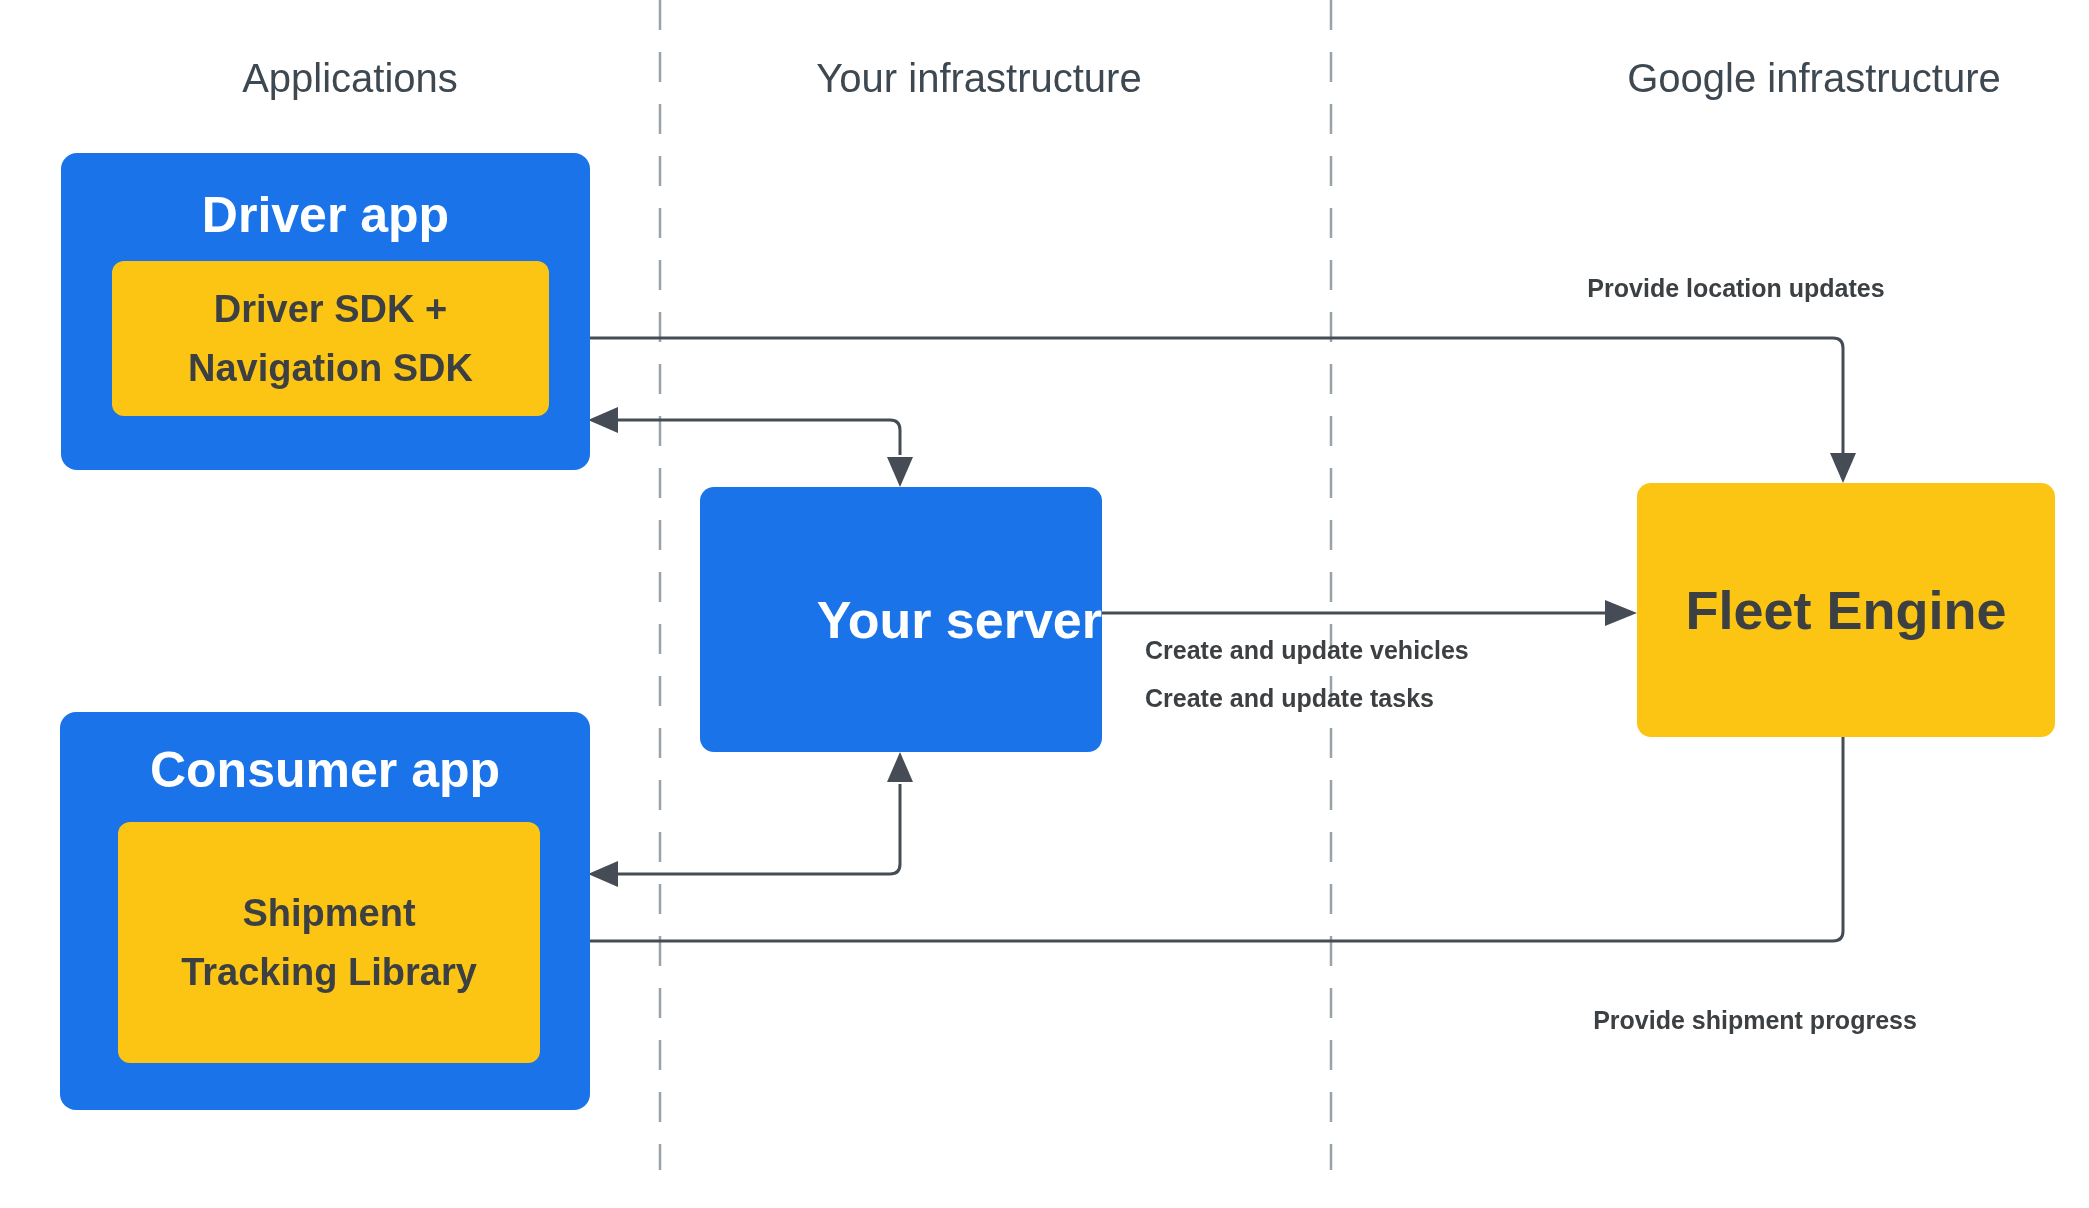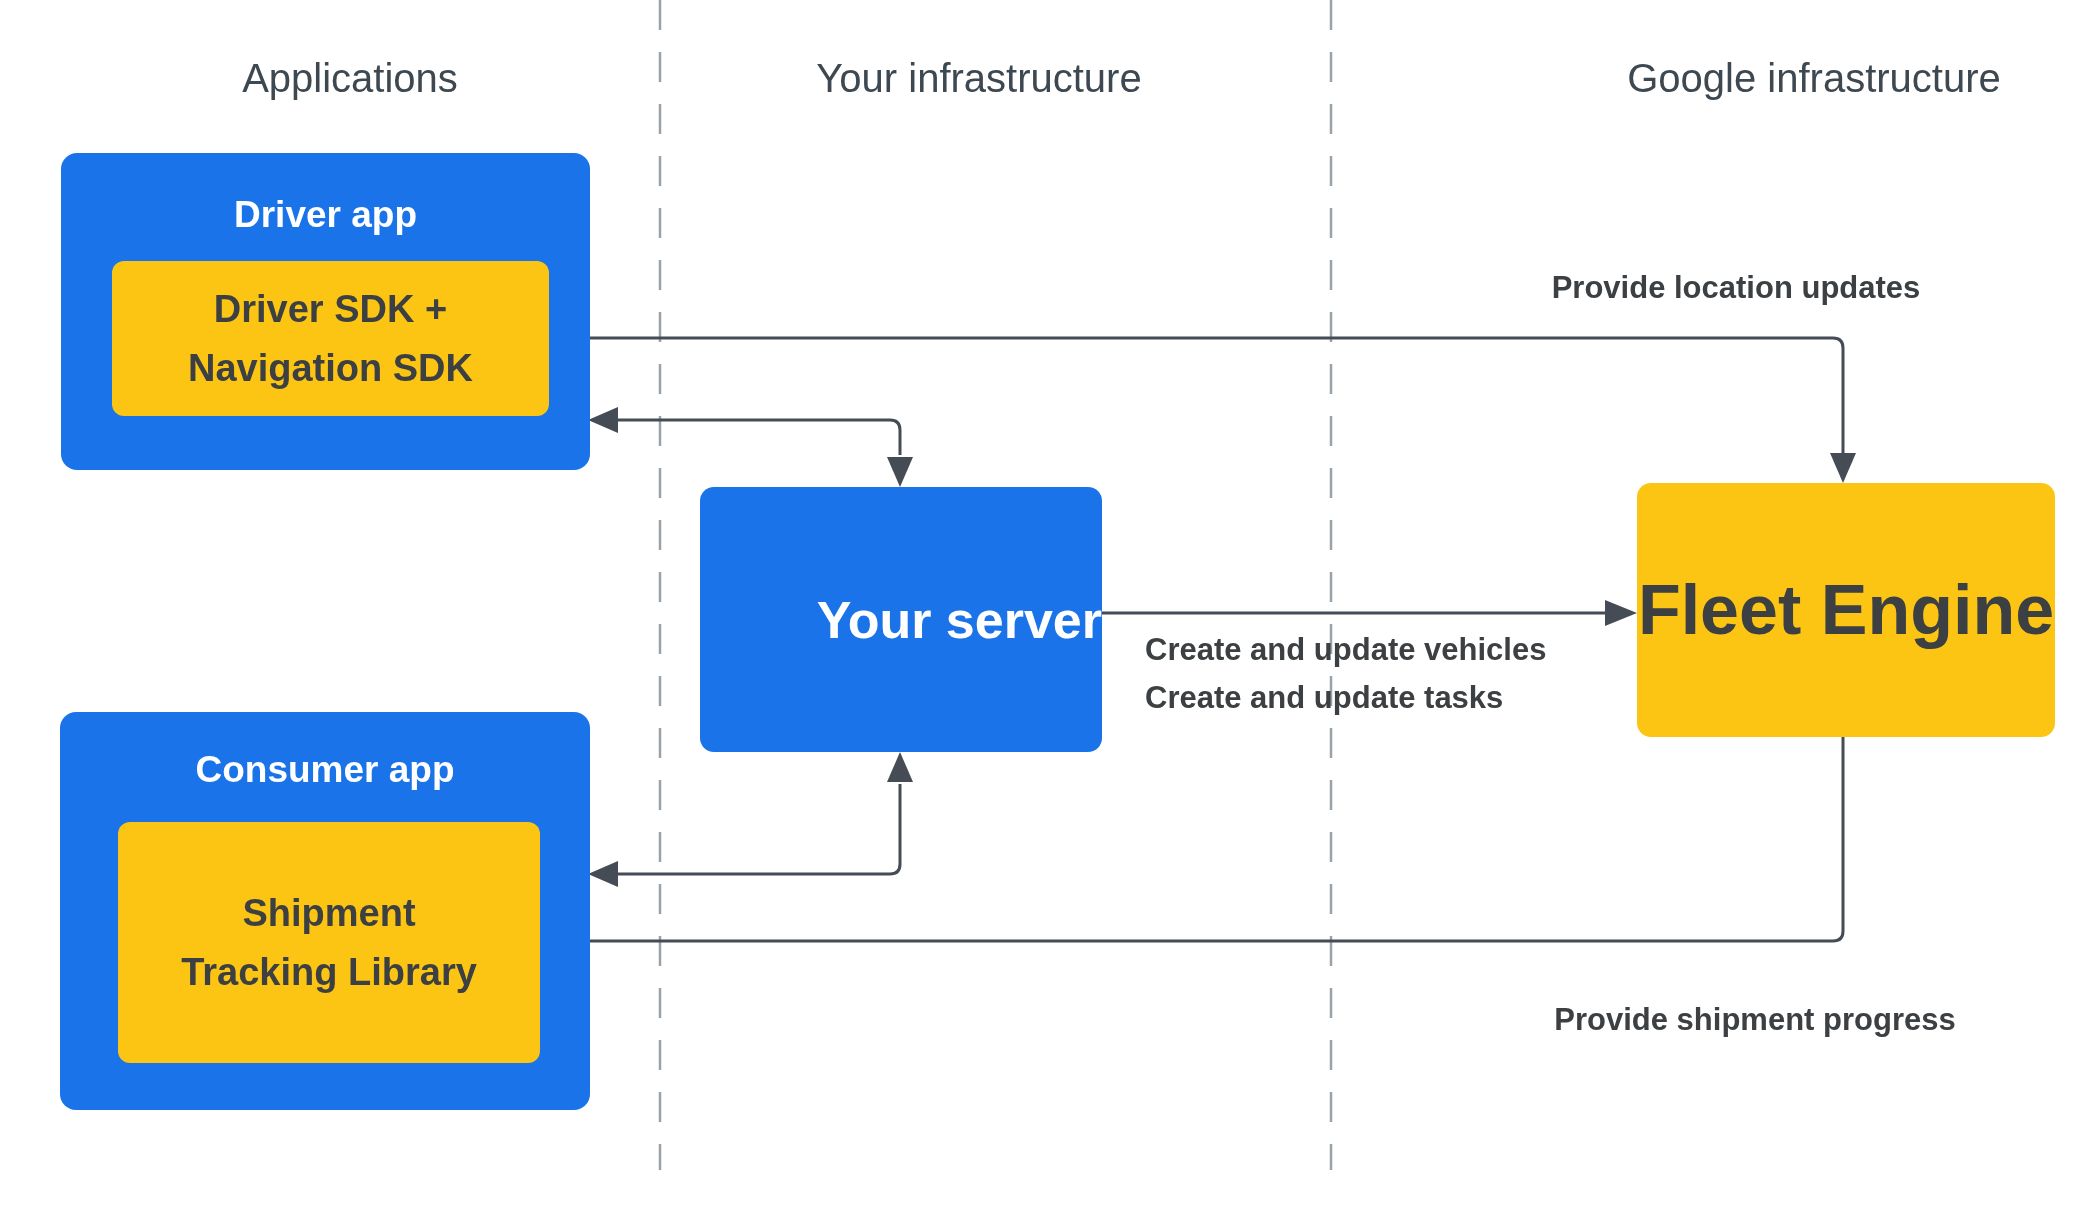--- a/index.html
+++ b/index.html
@@ -22,36 +22,36 @@
     color:var(--header-text);white-space:nowrap;margin-left:24px;}
   #hdr-applications{left:326px;top:78px;}
   #hdr-your-infra{left:955px;top:78px;}
   #hdr-google-infra{left:1790px;top:78px;}
 
   
   .node{position:absolute;}
   .blue-box{background:var(--blue);border-radius:16px;}
   .yellow-box{background:var(--yellow);border-radius:12px;display:flex;flex-direction:column;
     align-items:center;justify-content:center;}
-  .app-title{display:block;text-align:center;color:var(--title-white);font-weight:700;font-size:37px;line-height:60px;}
+  .app-title{display:block;text-align:center;color:var(--title-white);font-weight:700;font-size:50px;line-height:60px;}
   .sdk-line{display:block;text-align:center;color:var(--box-text-dark);font-weight:700;font-size:38px;line-height:59px;white-space:nowrap;}
 
   #driver-app{left:61px;top:153px;width:529px;height:317px;padding-top:32px;}
   #driver-sdk{left:112px;top:261px;width:437px;height:155px;}
   #consumer-app{left:60px;top:712px;width:530px;height:398px;padding-top:28px;}
   #shipment-library{left:118px;top:822px;width:422px;height:241px;}
   #your-server{left:700px;top:487px;width:402px;height:265px;border-radius:14px;
     display:flex;align-items:center;justify-content:flex-end;}
   #your-server .app-title{font-size:52px;}
   #fleet-engine{left:1637px;top:483px;width:418px;height:254px;border-radius:14px;
     display:flex;align-items:center;justify-content:center;}
-  #fleet-engine .fleet-title{color:var(--box-text-dark);font-weight:700;font-size:70px;white-space:nowrap;}
+  #fleet-engine .fleet-title{color:var(--box-text-dark);font-weight:700;font-size:54px;white-space:nowrap;}
 
   
-  .edge-label{position:absolute;font-weight:700;font-size:31px;color:var(--box-text-dark);white-space:nowrap;}
+  .edge-label{position:absolute;font-weight:700;font-size:25px;color:var(--box-text-dark);white-space:nowrap;}
   #lbl-location{left:1736px;top:288px;transform:translate(-50%,-50%);}
   #lbl-create{left:1145px;top:626px;line-height:48px;}
   #lbl-create span{display:block;}
   #lbl-progress{left:1755px;top:1020px;transform:translate(-50%,-50%);}
 </style>
 </head>
 <body>
 
 <div id="canvas">
 

